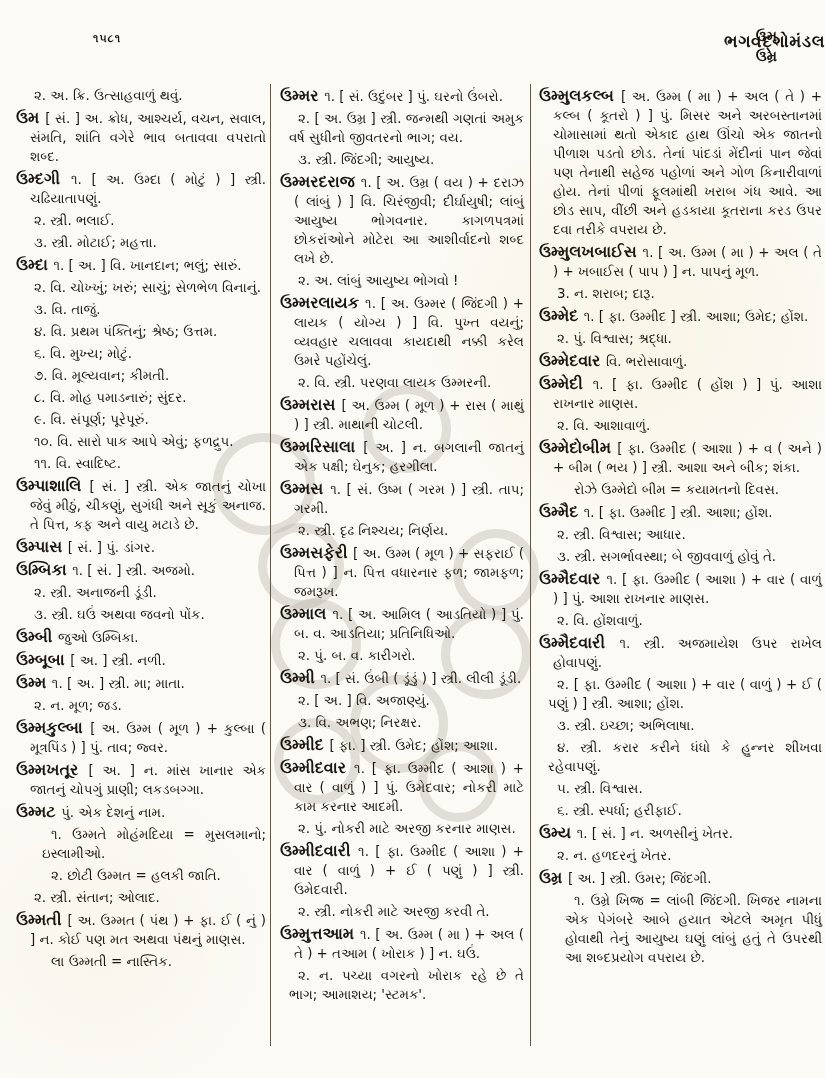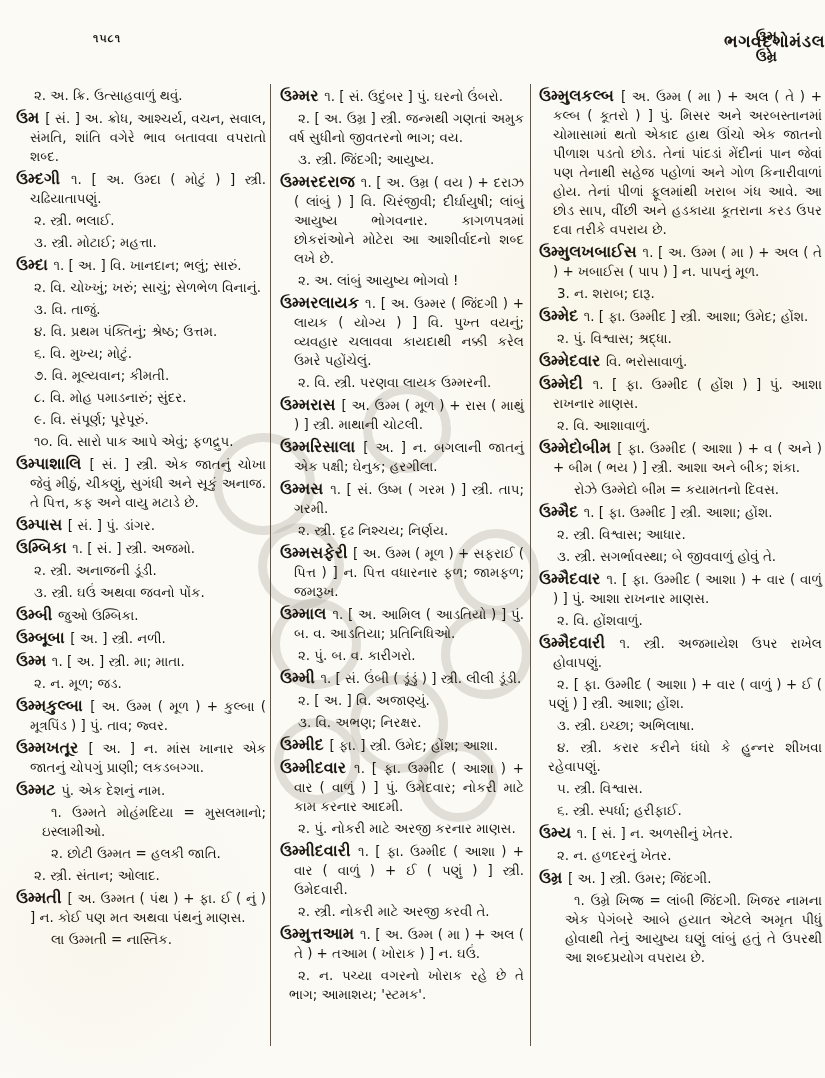--- a/index.html
+++ b/index.html
@@ -111,20 +111,21 @@
         <div class="para sense">૩. સ્ત્રી. મોટાઈ; મહત્તા.</div>
         <div class="para entry"><span class="head">ઉમ્દા </span>૧. [ અ. ] વિ. ખાનદાન; ભલું; સારું.</div>
         <div class="para sense">૨. વિ. ચોખ્ખું; ખરું; સાચું; સેળભેળ વિનાનું.</div>
         <div class="para sense">૩. વિ. તાજું.</div>
         <div class="para sense">૪. વિ. પ્રથમ પંક્તિનું; શ્રેષ્ઠ; ઉત્તમ.</div>
         <div class="para sense">૬. વિ. મુખ્ય; મોટું.</div>
         <div class="para sense">૭. વિ. મૂલ્યવાન; કીમતી.</div>
         <div class="para sense">૮. વિ. મોહ પમાડનારું; સુંદર.</div>
         <div class="para sense">૯. વિ. સંપૂર્ણ; પૂરેપૂરું.</div>
         <div class="para sense">૧૦. વિ. સારો પાક આપે એવું; ફળદ્રુપ.</div>
+        <div class="para sense">૧૧. વિ. સ્વાદિષ્ટ.</div>
         <div class="para entry"><span class="head">ઉમ્પાશાલિ </span>[ સં. ] સ્ત્રી. એક જાતનું ચોખા જેવું મીઠું, ચીકણું, સુગંધી અને સૂકું અનાજ. તે પિત્ત, કફ અને વાયુ મટાડે છે.</div>
         <div class="para entry"><span class="head">ઉમ્પાસ </span>[ સં. ] પું. ડાંગર.</div>
         <div class="para entry"><span class="head">ઉમ્બિકા </span>૧. [ સં. ] સ્ત્રી. અજમો.</div>
         <div class="para sense">૨. સ્ત્રી. અનાજની ડૂંડી.</div>
         <div class="para sense">૩. સ્ત્રી. ઘઉં અથવા જવનો પોંક.</div>
         <div class="para entry"><span class="head">ઉમ્બી </span>જુઓ ઉમ્બિકા.</div>
         <div class="para entry"><span class="head">ઉમ્બૂબા </span>[ અ. ] સ્ત્રી. નળી.</div>
         <div class="para entry"><span class="head">ઉમ્મ </span>૧. [ અ. ] સ્ત્રી. મા; માતા.</div>
         <div class="para sense">૨. ન. મૂળ; જડ.</div>
         <div class="para entry"><span class="head">ઉમ્મકુલ્બા </span>[ અ. ઉમ્મ ( મૂળ ) + કુલ્બા ( મૂત્રપિંડ ) ] પું. તાવ; જ્વર.</div>

